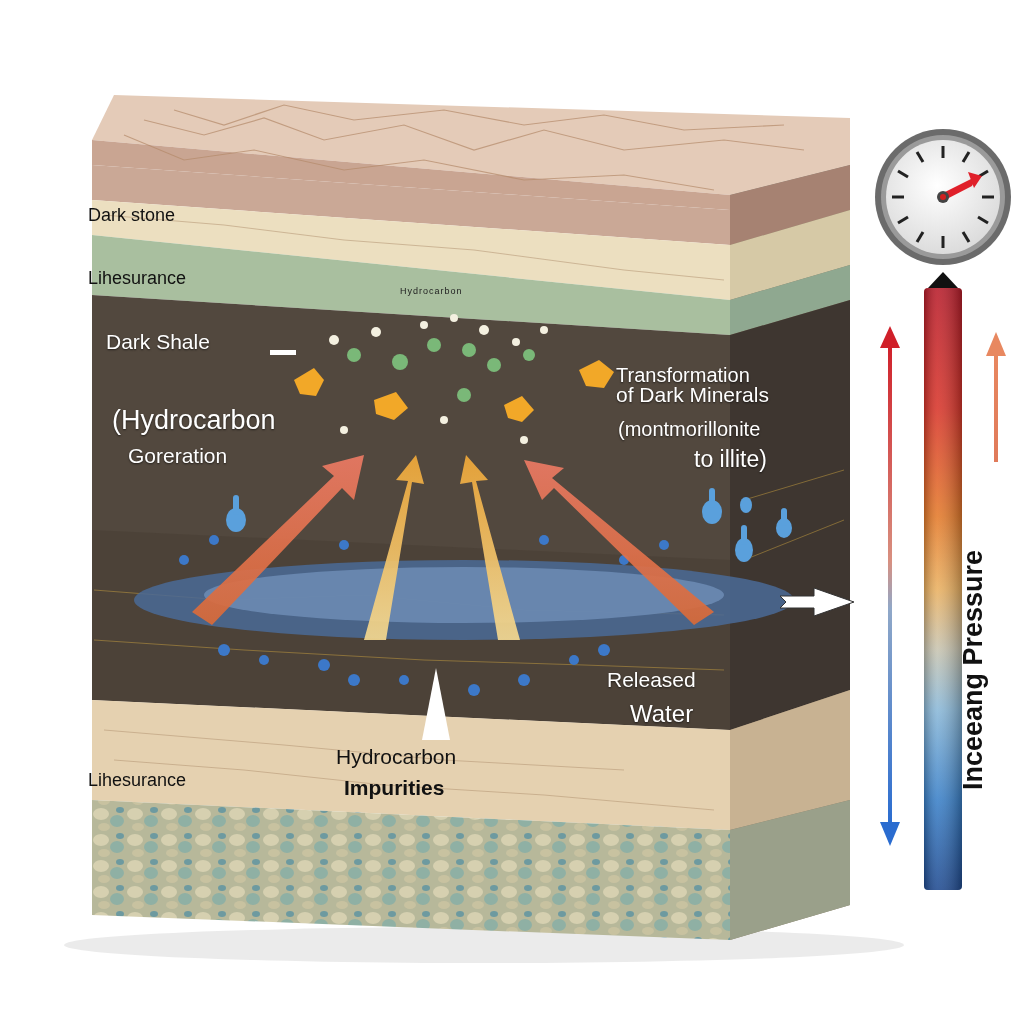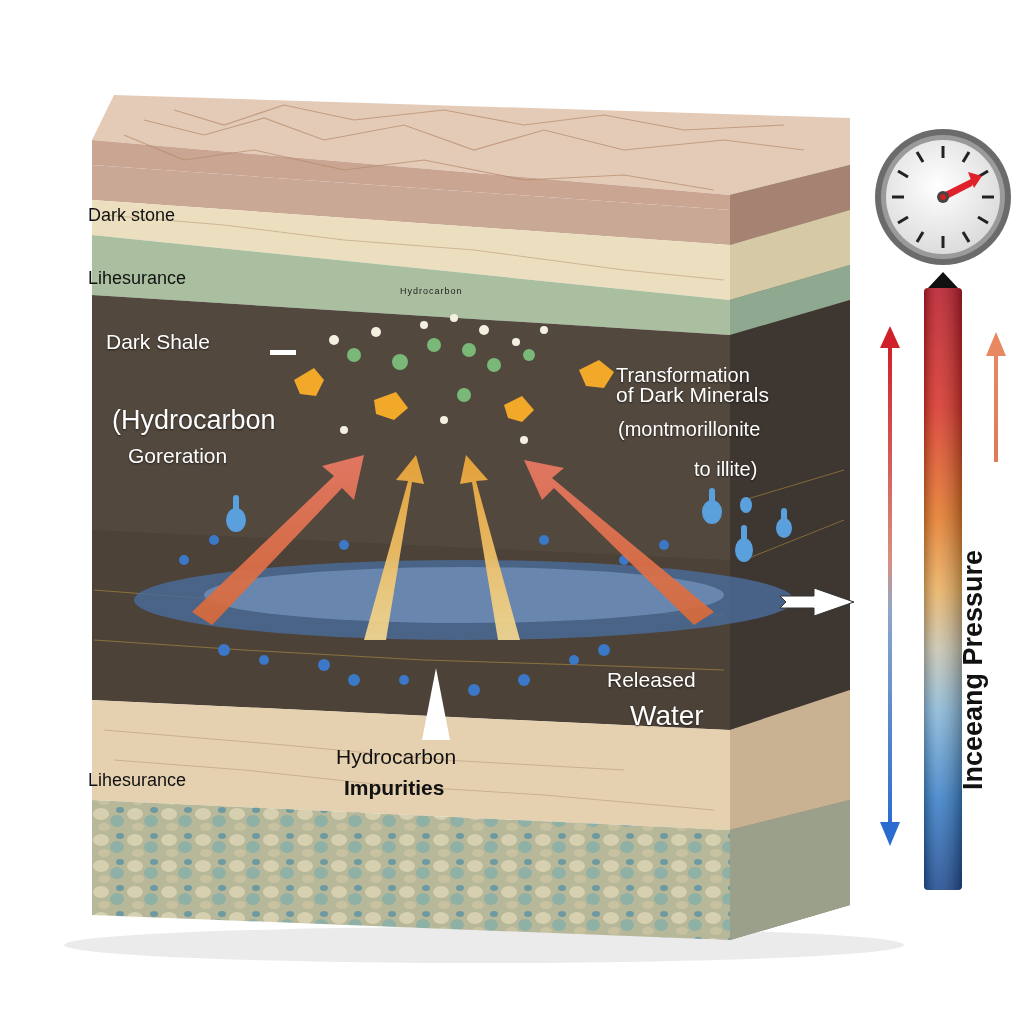--- a/index.html
+++ b/index.html
@@ -220,23 +220,23 @@
 <div class="lbl dark" style="left:88px;top:205px;font-size:18px;">Dark stone</div>
 <div class="lbl dark" style="left:88px;top:268px;font-size:18px;">Lihesurance</div>
 <div class="lbl" style="left:400px;top:286px;font-size:9px;color:#222;letter-spacing:1px;">Hydrocarbon</div>
 <div class="lbl light" style="left:106px;top:330px;font-size:21px;">Dark Shale</div>
 <div class="lbl light" style="left:112px;top:405px;font-size:27px;">(Hydrocarbon</div>
 <div class="lbl light" style="left:128px;top:444px;font-size:21px;">Goreration</div>
 
 <div class="lbl light" style="left:616px;top:353px;font-size:20px;margin-top:11px;">Transformation</div>
 <div class="lbl light" style="left:616px;top:383px;font-size:21px;">of Dark Minerals</div>
 <div class="lbl" style="left:618px;top:418px;font-size:20px;color:#fff;text-shadow:0 1px 2px rgba(0,0,0,0.6);">(montmorillonite</div>
-<div class="lbl" style="left:694px;top:446px;font-size:20px;color:#fff;text-shadow:0 1px 2px rgba(0,0,0,0.6);margin-top:12px;">to illite)</div>
+<div class="lbl" style="left:694px;top:446px;font-size:23px;color:#fff;text-shadow:0 1px 2px rgba(0,0,0,0.6);">to illite)</div>
 
 <div class="lbl light" style="left:607px;top:668px;font-size:21px;">Released</div>
-<div class="lbl light" style="left:630px;top:700px;font-size:28px;">Water</div>
+<div class="lbl light" style="left:630px;top:700px;font-size:24px;">Water</div>
 
 <div class="lbl dark" style="left:336px;top:745px;font-size:21px;font-weight:normal;">Hydrocarbon</div>
 <div class="lbl dark" style="left:344px;top:776px;font-size:21px;font-weight:bold;">Impurities</div>
 <div class="lbl dark" style="left:88px;top:770px;font-size:18px;">Lihesurance</div>
 
 <div class="vert" style="left:958px;top:790px;">Inceeang Pressure</div>
 </div>
 
 </body></html>

